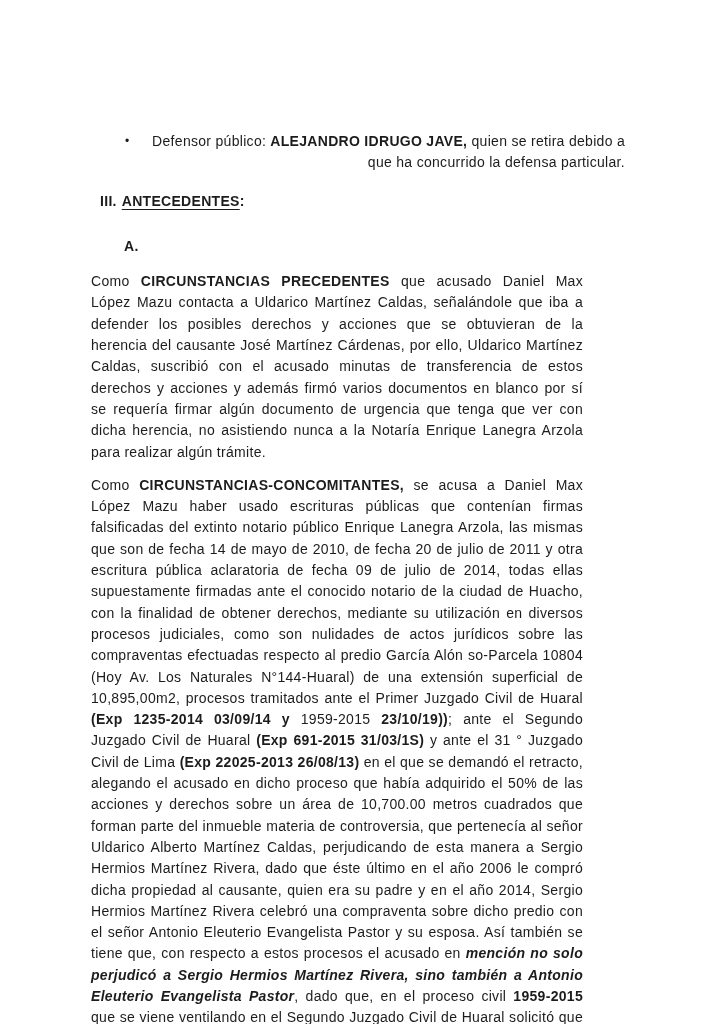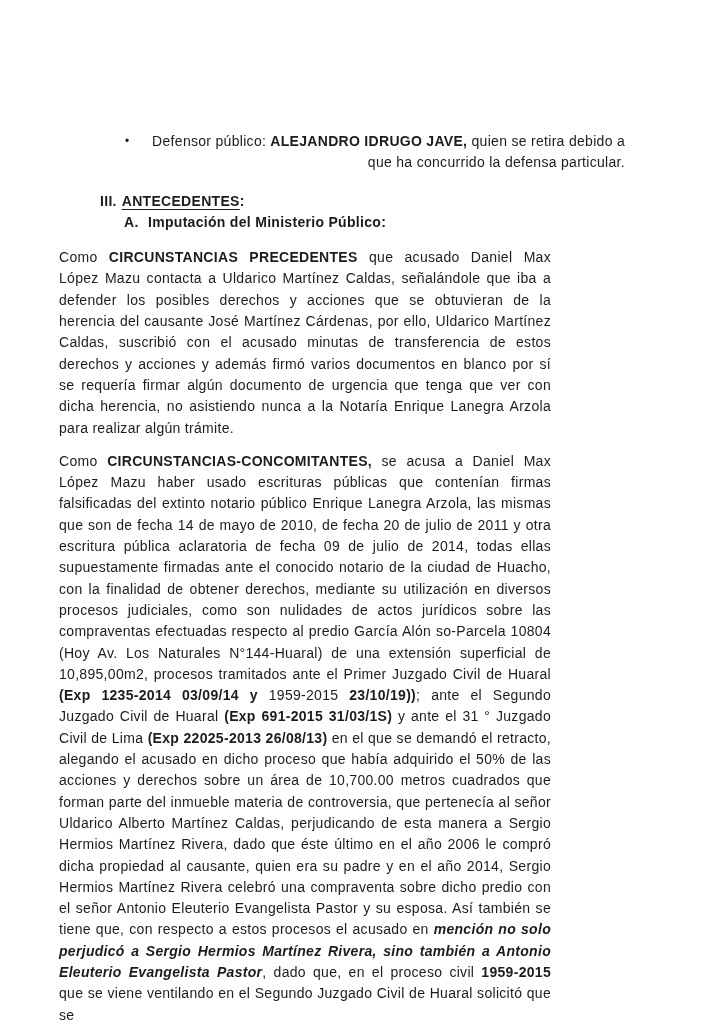--- a/index.html
+++ b/index.html
@@ -32,41 +32,41 @@
     flex: 0 0 23px;
     font-size: 12px;
   }
   .bullet-text {
     width: 477px;
     text-align: right;
   }
   .section-heading {
     margin-left: 100px;
     font-weight: 700;
-    margin-bottom: 0;
+    margin-bottom: 24px;
   }
   .section-heading .num {
     margin-right: 5px;
   }
   .section-heading .u {
     text-decoration: underline;
     text-underline-offset: 3px;
   }
   .subsection-heading {
     display: flex;
     margin-left: 124px;
     font-weight: 700;
     margin-bottom: 14px;
   }
   .subsection-heading .letter {
     width: 24px;
     flex: 0 0 24px;
   }
   .para {
-    margin-left: 59px;
+    margin-left: 91px;
     width: 492px;
     text-align: justify;
     margin-bottom: 12px;
   }
   .run-r { font-weight: 400; font-style: normal; }
   .run-b { font-weight: 700; font-style: normal; }
   .run-bi { font-weight: 700; font-style: italic; }
 </style>
 </head>
 <body>
@@ -77,20 +77,19 @@
     <span class="bullet-marker">•</span>
     <span class="bullet-text"><span class="run-r">Defensor público: </span><span class="run-b">ALEJANDRO IDRUGO JAVE,</span><span class="run-r"> quien se retira debido a que ha concurrido la defensa particular.</span></span>
   </div>
 
   <div class="section-heading">
     <span class="num">III.</span><span class="u">ANTECEDENTES</span><span>:</span>
   </div>
 
   <div class="subsection-heading">
     <span class="letter">A.</span>
-    <span class="title">Imputación del Ministerio Público:</span>
   </div>
 
   <div class="para"><span class="run-r">Como </span><span class="run-b">CIRCUNSTANCIAS PRECEDENTES</span><span class="run-r"> que acusado Daniel Max López Mazu contacta a Uldarico Martínez Caldas, señalándole que iba a defender los posibles derechos y acciones que se obtuvieran de la herencia del causante José Martínez Cárdenas, por ello, Uldarico Martínez Caldas, suscribió con el acusado minutas de transferencia de estos derechos y acciones y además firmó varios documentos en blanco por sí se requería firmar algún documento de urgencia que tenga que ver con dicha herencia, no asistiendo nunca a la Notaría Enrique Lanegra Arzola para realizar algún trámite.</span></div>
 
   <div class="para"><span class="run-r">Como </span><span class="run-b">CIRCUNSTANCIAS-CONCOMITANTES,</span><span class="run-r"> se acusa a Daniel Max López Mazu haber usado escrituras públicas que contenían firmas falsificadas del extinto notario público Enrique Lanegra Arzola, las mismas que son de fecha 14 de mayo de 2010, de fecha 20 de julio de 2011 y otra escritura pública aclaratoria de fecha 09 de julio de 2014, todas ellas supuestamente firmadas ante el conocido notario de la ciudad de Huacho, con la finalidad de obtener derechos, mediante su utilización en diversos procesos judiciales, como son nulidades de actos jurídicos sobre las compraventas efectuadas respecto al predio García Alón so-Parcela 10804 (Hoy Av. Los Naturales N°144-Huaral) de una extensión superficial de 10,895,00m2, procesos tramitados ante el Primer Juzgado Civil de Huaral </span><span class="run-b">(Exp 1235-2014 03/09/14 y</span><span class="run-r"> 1959-2015 </span><span class="run-b">23/10/19))</span><span class="run-r">; ante el Segundo Juzgado Civil de Huaral </span><span class="run-b">(Exp 691-2015 31/03/1S)</span><span class="run-r"> y ante el 31 ° Juzgado Civil de Lima </span><span class="run-b">(Exp 22025-2013 26/08/13)</span><span class="run-r"> en el que se demandó el retracto, alegando el acusado en dicho proceso que había adquirido el 50% de las acciones y derechos sobre un área de 10,700.00 metros cuadrados que forman parte del inmueble materia de controversia, que pertenecía al señor Uldarico Alberto Martínez Caldas, perjudicando de esta manera a Sergio Hermios Martínez Rivera, dado que éste último en el año 2006 le compró dicha propiedad al causante, quien era su padre y en el año 2014, Sergio Hermios Martínez Rivera celebró una compraventa sobre dicho predio con el señor Antonio Eleuterio Evangelista Pastor y su esposa.  Así también se tiene que, con respecto a estos procesos el acusado en </span><span class="run-bi">mención no solo perjudicó a Sergio Hermios Martínez Rivera, sino también a Antonio Eleuterio Evangelista Pastor</span><span class="run-r">, dado que, en el proceso civil </span><span class="run-b">1959-2015</span><span class="run-r"> que se viene ventilando en el Segundo Juzgado Civil de Huaral solicitó que se</span></div>
 
 </div>
 
 </body></html>

